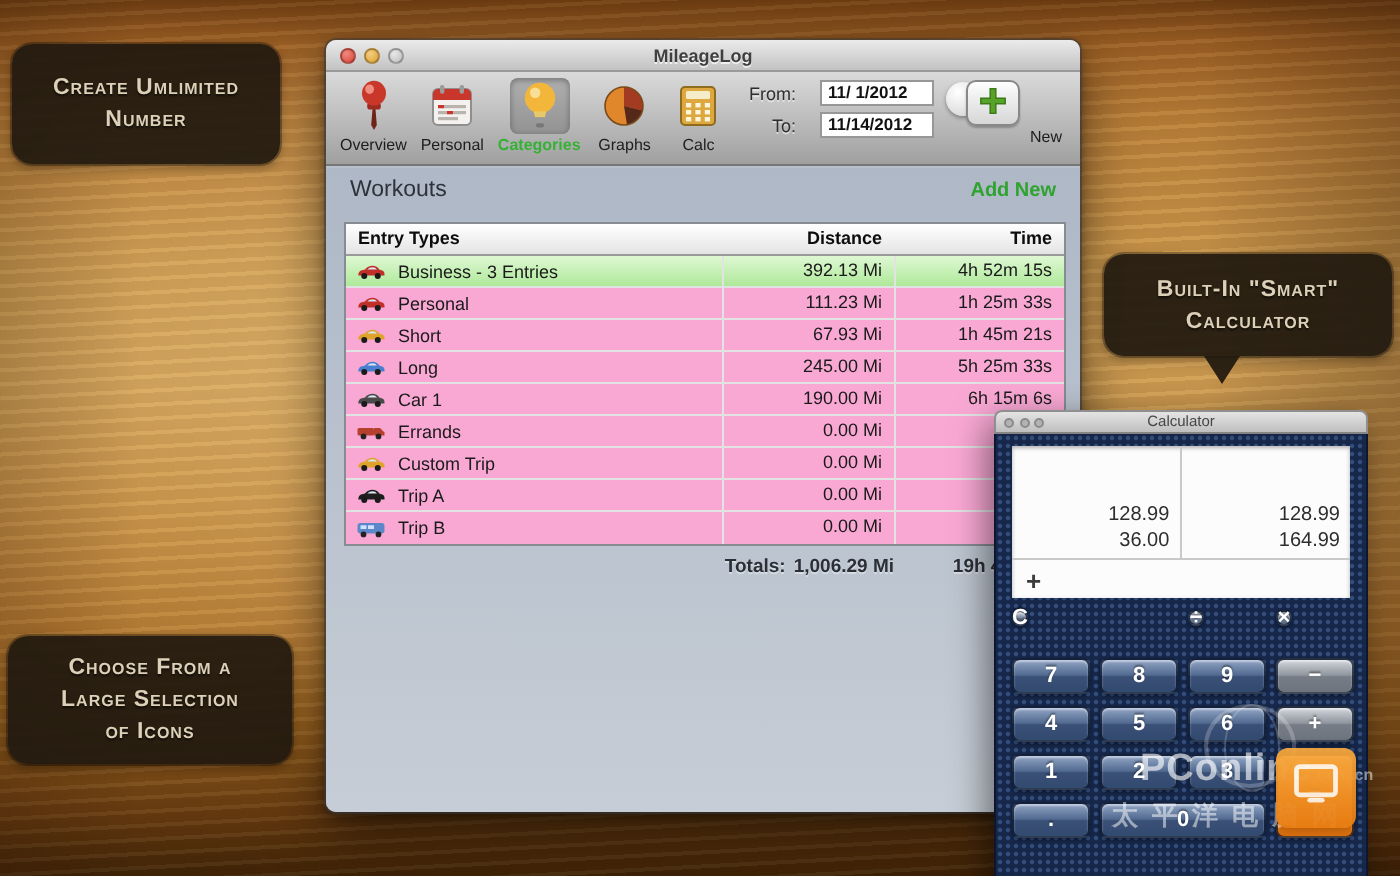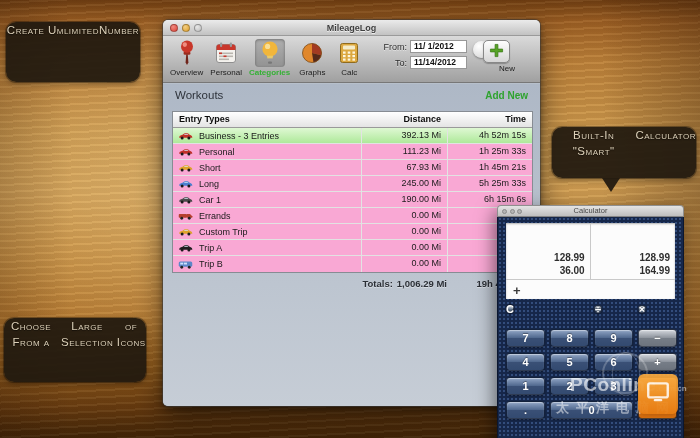--- a/index.html
+++ b/index.html
@@ -5,22 +5,22 @@
   html,body{margin:0;padding:0;background:#222;}
   *{box-sizing:border-box;font-family:"Liberation Sans",sans-serif;}
   #stage{position:relative;width:700px;height:438px;overflow:hidden;
     background:
       linear-gradient(90deg, rgba(40,18,4,.20), rgba(0,0,0,0) 10% 86%, rgba(40,18,4,.30)),
       radial-gradient(ellipse 420px 260px at 32% 42%, rgba(255,228,170,.28), rgba(255,228,170,0) 70%),
       repeating-linear-gradient(177deg, rgba(92,52,14,.10) 0 2px, rgba(255,225,170,.07) 2px 4px, rgba(70,38,8,.09) 4px 7px),
       linear-gradient(180deg,#6e3d12 0%,#9c5f24 5%,#bc813a 14%,#cd9a4e 30%,#d2a055 44%,#c99245 58%,#b77c33 72%,#96601f 83%,#64390f 93%,#3c2106 100%);}
   
   .callout{position:absolute;background:rgba(32,25,15,.93);border-radius:10px;color:#dcd0b8;
-    font-weight:normal;font-variant:small-caps;letter-spacing:.5px;font-size:11.5px;line-height:16px;
-    text-align:center;display:flex;flex-direction:row;justify-content:center;
+    font-weight:bold;font-variant:small-caps;letter-spacing:.5px;font-size:11.5px;line-height:16px;
+    text-align:center;display:flex;flex-direction:column;justify-content:center;
     box-shadow:0 0 0 1px rgba(0,0,0,.3),0 2px 6px rgba(0,0,0,.35);text-shadow:0 1px 1px rgba(0,0,0,.6);z-index:4;}
   #co1{left:6px;top:22px;width:134px;height:60px;}
   #co2{left:552px;top:127px;width:144px;height:51px;}
   #co2 .tail{position:absolute;left:50px;top:100%;width:0;height:0;
     border-left:9px solid transparent;border-right:9px solid transparent;border-top:14px solid rgba(32,25,15,.93);}
   #co3{left:4px;top:318px;width:142px;height:64px;}
   
   #mainwin{position:absolute;left:163px;top:20px;width:377px;height:386px;border-radius:5px;z-index:3;
     background:#b7c0cb;box-shadow:0 0 0 1px rgba(60,60,60,.55),0 10px 28px rgba(0,0,0,.55),0 2px 6px rgba(0,0,0,.4);}
   .titlebar{height:16px;background:linear-gradient(#ebebeb,#c2c2c2);border-radius:5px 5px 0 0;border-bottom:1px solid #9a9a9a;position:relative;}
@@ -33,25 +33,25 @@
   .toolbar{height:47px;background:linear-gradient(#dadada,#a0a0a0);border-bottom:1px solid #777;position:relative;}
   #tb-items{display:flex;align-items:flex-start;padding:2px 0 0 5px;gap:3px;}
   .tb-item{display:flex;flex-direction:column;align-items:center;padding:1px 2px;cursor:default;}
   .tb-icon{height:28px;min-width:30px;display:flex;align-items:center;justify-content:center;border-radius:4px;}
   .tb-item.selected .tb-icon{background:rgba(0,0,0,.18);box-shadow:inset 0 1px 3px rgba(0,0,0,.35);}
   .tb-label{font-size:8px;color:#1d1d1d;margin-top:1px;white-space:nowrap;}
   .tb-item.selected .tb-label{color:#35b135;font-weight:bold;}
   .tb-right{position:absolute;right:0;top:0;width:180px;height:47px;}
   .date-row{position:absolute;right:73px;display:flex;align-items:center;}
   .date-row.r1{top:4px;} .date-row.r2{top:20px;}
-  .date-row label{font-size:9px;color:#2e2e2e;margin-right:3px;text-shadow:0 1px 0 rgba(255,255,255,.5);}
+  .date-row label{font-size:9px;color:#2e2e2e;margin-right:12px;text-shadow:0 1px 0 rgba(255,255,255,.5);}
   .field{width:57px;height:13px;background:#fff;border:1px solid #979797;font-size:8.5px;line-height:11px;padding:0 3px;color:#111;font-weight:bold;}
   .dial{position:absolute;right:50px;top:5px;width:17px;height:17px;border-radius:50%;
     background:radial-gradient(circle at 35% 30%,#ffffff,#cfcfcf);box-shadow:0 1px 2px rgba(0,0,0,.35);}
-  .new-wrap{position:absolute;right:9px;top:4px;width:48px;text-align:center;}
+  .new-wrap{position:absolute;right:9px;top:4px;width:48px;text-align:right;}
   .new-btn{width:27px;height:23px;border-radius:5px;background:linear-gradient(#fefefe,#d6d6d6);
     border:1px solid #888;box-shadow:0 1px 1px rgba(0,0,0,.25);display:flex;align-items:center;justify-content:center;padding:0;}
   .new-label{font-size:8px;color:#1d1d1d;margin-top:1px;}
   .content{position:absolute;top:64px;bottom:0;left:0;right:0;border-radius:0 0 5px 5px;
     background:linear-gradient(#aeb8c6,#c6cdd6);}
   .sec-bar{position:absolute;top:5px;left:12px;right:12px;display:flex;justify-content:space-between;align-items:center;}
   .sec-title{font-size:11.5px;color:#2e333b;}
   .add-new{font-size:10px;font-weight:bold;color:#2fa32f;text-decoration:none;cursor:pointer;}
   .table{position:absolute;left:9px;top:27px;width:361px;background:#fff;border:1px solid #878c93;}
   .thead{display:flex;height:16px;background:linear-gradient(#ffffff,#e4e4e4);border-bottom:1px solid #9a9a9a;font-weight:bold;font-size:9px;color:#0d0d0d;}
@@ -74,21 +74,21 @@
     border-radius:4px 4px 0 0;box-shadow:-3px 6px 18px rgba(0,0,0,.5);}
   .c-titlebar{height:12px;background:linear-gradient(#e4e4e4,#bfbfbf);border-radius:4px 4px 0 0;border:1px solid #8f8f8f;border-bottom-color:#858585;position:relative;}
   .c-dots{position:absolute;left:4px;top:3px;display:flex;gap:2.5px;}
   .c-dot{width:5px;height:5px;border-radius:50%;background:#b3b3b3;border:1px solid #8b8b8b;}
   .c-title{text-align:center;font-size:7.5px;color:#474747;line-height:10px;}
   .c-body{position:absolute;top:12px;left:0;right:0;bottom:0;background-color:#16274a;
     background-image:radial-gradient(rgba(96,138,205,.38) .8px, transparent 1.4px);background-size:4px 4px;
     border:1px solid #0b1730;border-top:none;}
   .c-display{position:absolute;left:8px;top:6px;width:169px;height:76px;background:#fcfcfc;box-shadow:inset 0 1px 2px rgba(0,0,0,.3);}
   .c-nums{position:absolute;top:0;left:0;right:0;height:57px;border-bottom:1px solid #c9c9c9;display:flex;}
-  .c-col{width:50%;display:flex;flex-direction:column;justify-content:flex-end;align-items:flex-end;padding:0 5px 2px 0;font-size:10px;color:#2e2e2e;line-height:13px;font-weight:bold;margin-left:28px;}
+  .c-col{width:50%;display:flex;flex-direction:column;justify-content:flex-end;align-items:flex-end;padding:0 5px 2px 0;font-size:10px;color:#2e2e2e;line-height:13px;font-weight:normal;margin-left:28px;}
   .c-col.first{border-right:1px solid #c9c9c9;}
   .c-opstrip{position:absolute;left:7px;bottom:1px;font-size:13px;font-weight:bold;color:#3c3c3c;}
   .c-grid{position:absolute;left:8px;top:88px;width:171px;display:grid;grid-template-columns:repeat(4,1fr);grid-auto-rows:18px;gap:6px 5px;}
   .c-btn{border-radius:4px;color:#fff;font-weight:bold;font-size:11px;display:flex;align-items:center;justify-content:center;
     border:1px solid rgba(5,15,35,.7);box-shadow:inset 0 1px 1px rgba(255,255,255,.45),0 1px 2px rgba(0,0,0,.4);
     text-shadow:0 -1px 1px rgba(0,0,0,.4);cursor:pointer;line-height:1;}
   .c-btn.num{background:linear-gradient(#92a6c6,#51698f 48%,#3a5076 52%,#334a70);}
   .c-btn.light{background:linear-gradient(#b8c2cf,#7d8da3 48%,#66788f 52%,#5d6f86);}
   .c-btn.silver{background:linear-gradient(#d2d6dc,#8f959e 48%,#767d87 52%,#6d747e);}
   .c-btn.orange{background:linear-gradient(#f6b264,#ef8c28 48%,#e47713 52%,#d96f0e);}

